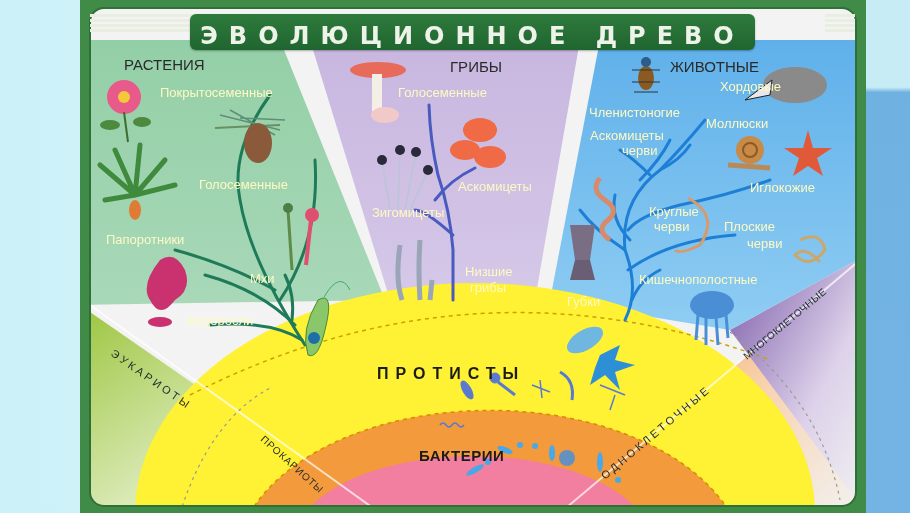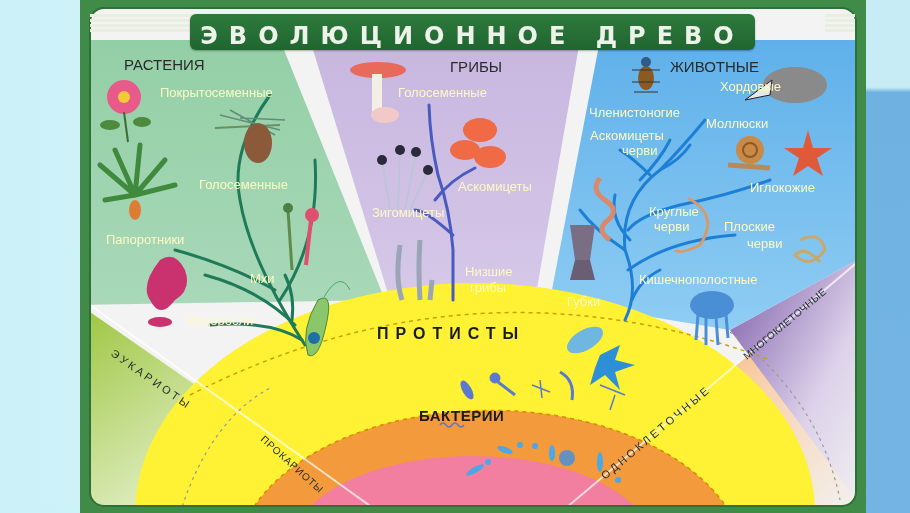--- a/index.html
+++ b/index.html
@@ -26,21 +26,21 @@
     display:flex; align-items:flex-end; justify-content:center;
   }
   .title-bar span {
     color:#eef3ea; font-weight:bold; font-size:24px; letter-spacing:11px;
     font-family:"DejaVu Sans", sans-serif;
   }
   .stripes { position:absolute; height:22px; }
   .stripes i { display:block; height:3px; background:#e9efe0; margin-bottom:2px; }
   .group-title { font-weight:normal; font-size:15px; color:#2a2a2a; }
   .taxon { font-size:13px; color:#fef9c3; }
-  .center-text { font-weight:bold; color:#1b1b1b; }
+  .center-text { font-weight:bold; color:#1b1b1b;margin-top:40px; }
 </style>
 </head>
 <body>
 
 <div class="right-bg"></div>
 
 <div class="poster">
   <svg width="786" height="513" viewBox="0 0 786 513">
     <defs>
       <linearGradient id="gPlants" x1="0" y1="0" x2="0" y2="1">

